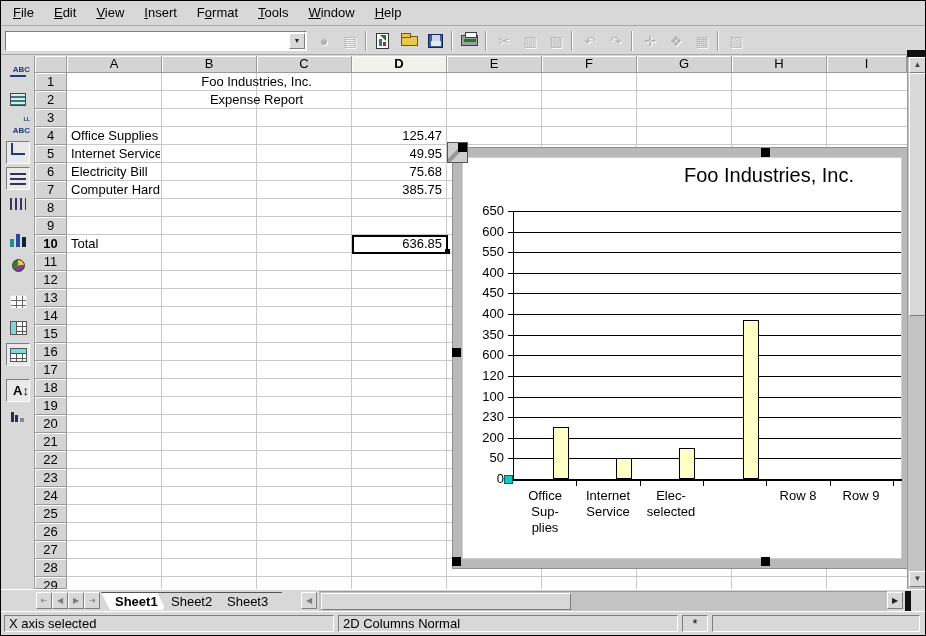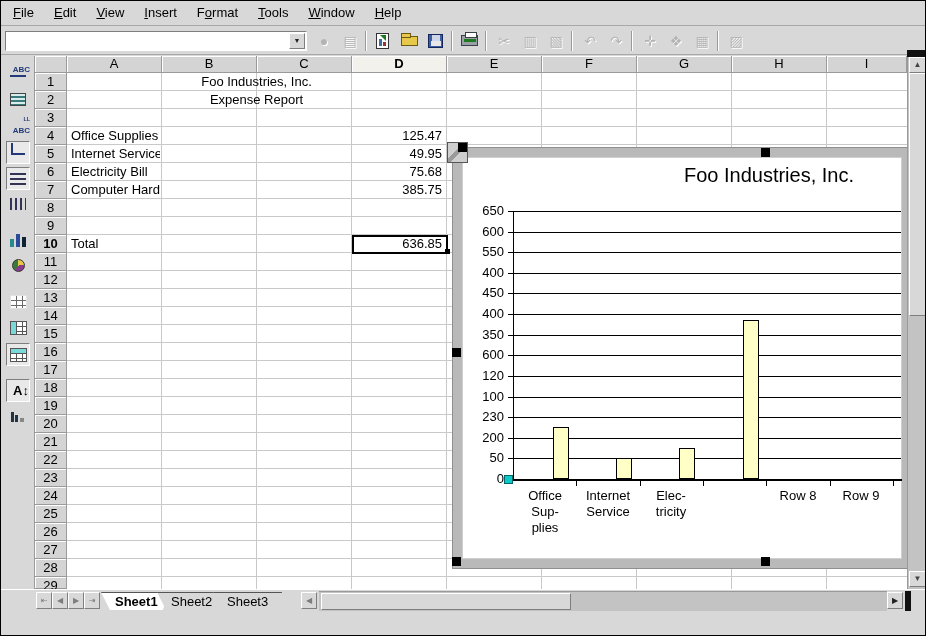--- a/index.html
+++ b/index.html
@@ -236,21 +236,21 @@
           <div class="c-xlab" style="left: 52px; top: 331px; width: 62px;">Office
 Sup-
 plies</div>
           <div class="c-bar" style="left: 91px; width: 16px; top: 270px; height: 52px; background: rgb(255, 255, 198);"></div>
           <div class="c-tick" style="left: 178px; top: 324px; width: 1px; height: 5px;"></div>
           <div class="c-xlab" style="left: 115px; top: 331px; width: 62px;">Internet
 Service</div>
           <div class="c-bar" style="left: 154px; width: 16px; top: 301px; height: 21px; background: rgb(255, 255, 198);"></div>
           <div class="c-tick" style="left: 241px; top: 324px; width: 1px; height: 5px;"></div>
           <div class="c-xlab" style="left: 178px; top: 331px; width: 62px;">Elec-
-tricity</div>
+selected</div>
           <div class="c-bar" style="left: 217px; width: 16px; top: 291px; height: 31px; background: rgb(255, 255, 198);"></div>
           <div class="c-tick" style="left: 304px; top: 324px; width: 1px; height: 5px;"></div>
           <div class="c-bar" style="left: 281px; width: 16px; top: 163px; height: 159px; background: rgb(255, 255, 198);"></div>
           <div class="c-tick" style="left: 368px; top: 324px; width: 1px; height: 5px;"></div>
           <div class="c-xlab" style="left: 305px; top: 331px; width: 62px;">Row 8</div>
           <div class="c-tick" style="left: 431px; top: 324px; width: 1px; height: 5px;"></div>
           <div class="c-xlab" style="left: 368px; top: 331px; width: 62px;">Row 9</div>
           <div id="axis-handle" style="left: 42px; top: 318px;"></div>
         </div>
     </div>
@@ -272,13 +272,19 @@
     <div class="navbtn raised" style="left:83px;">⇥</div>
     <span id="tabs"><div class="sheettab active" style="left: 100px;">Sheet1</div><div class="sheettab" style="left: 156px;">Sheet2</div><div class="sheettab" style="left: 212px;">Sheet3</div></span>
     <div class="navbtn raised" style="left:300px;">◀</div>
     <div id="hsb-track">
       <div id="hsb-thumb" class="raised"></div>
     </div>
     <div class="navbtn raised" style="left:886px;color:#222;">▶</div>
     <div id="tabsplit"></div>
   </div>
 
+  <div id="statusbar">
+    <div class="spanel sunken" style="left:3px;width:330px;">X axis selected</div>
+    <div class="spanel sunken" style="left:337px;width:340px;">2D Columns Normal</div>
+    <div class="spanel sunken" style="left:681px;width:26px;text-align:center;">*</div>
+    <div class="spanel sunken" style="left:711px;width:208px;"></div>
+  </div>
 </div>
 
 </body></html>

